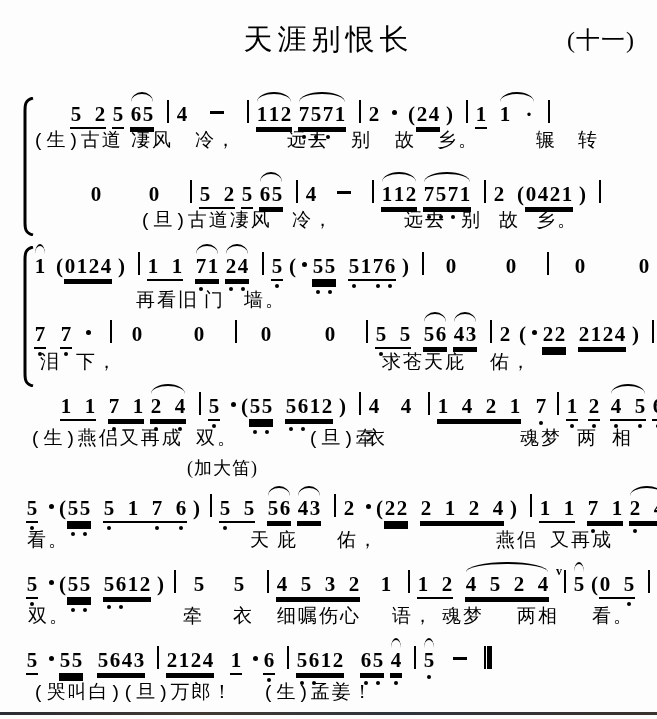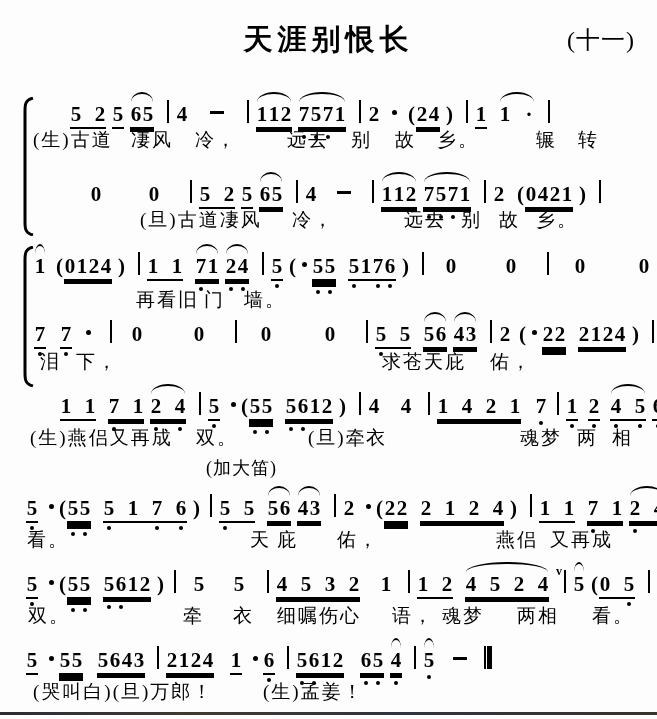--- a/index.html
+++ b/index.html
@@ -1,19 +1,19 @@
 <!DOCTYPE html>
 <html><head>
 <meta charset="utf-8">
 <style>
   html,body{margin:0;padding:0;background:#e8e8e8;}
   .page{position:relative;width:657px;height:719px;background:#fdfdfd;overflow:hidden;
         font-family:"Liberation Serif","DejaVu Serif",serif;color:#000;}
   .title{position:absolute;top:20px;left:0;width:100%;text-align:center;
-         font-size:29px;letter-spacing:5px;font-weight:700;}
+         font-size:29px;letter-spacing:5px;font-weight:400;}
   .tag{position:absolute;top:24px;right:22px;font-size:24px;letter-spacing:1px;}
   
   .mline{position:absolute;white-space:nowrap;height:42px;}
   .unit{display:inline-flex;position:relative;font-weight:bold;font-size:21px;
         margin-right:6px;padding-bottom:1px;vertical-align:baseline;--uo:2px;line-height:24px;}
   .u1{border-bottom:2px solid #000;--uo:5px;}
   .u2{border-bottom:2px solid #000;box-shadow:0 3px 0 #000;--uo:8px;}
   .u3{border-bottom:2px solid #000;box-shadow:0 3px 0 #000,0 6px 0 #000;--uo:11px;}
   .ch{display:inline-block;min-width:12px;text-align:center;position:relative;}
   .ch.dotb::after{content:"";position:absolute;left:50%;transform:translateX(-50%);
@@ -23,21 +23,21 @@
   .bar{display:inline-block;width:2px;height:23px;background:#000;margin:0 7px;vertical-align:baseline;transform:translateY(2px);}
   .endbar{display:inline-block;width:8px;height:23px;border-left:2px solid #000;border-right:5px solid #000;
         box-sizing:border-box;vertical-align:baseline;transform:translateY(2px);}
   .dashm{display:inline-block;width:14px;height:3px;background:#000;margin:0 7px;transform:translateY(-7px);}
   .dotm{display:inline-block;width:5px;height:5px;border-radius:50%;background:#000;margin:0 5px;transform:translateY(-6px);}
   .paren{font-size:21px;font-weight:bold;}
   .lp{margin-right:1px;} .rp{margin-left:0;margin-right:6px;}
   .breath{display:inline-block;font-size:12px;font-weight:bold;transform:translateY(-16px);margin-left:1px;}
   
   .lline{position:absolute;left:0;width:657px;height:26px;font-size:19px;}
-  .lyr{position:absolute;white-space:nowrap;letter-spacing:2px;}
+  .lyr{position:absolute;white-space:nowrap;letter-spacing:2px;font-family:Liberation Mono, monospace;}
   .inote{position:absolute;font-size:18px;letter-spacing:1px;}
   .bracket{position:absolute;left:21px;}
   .scanline{position:absolute;left:0;top:712px;width:657px;height:3px;
         background:linear-gradient(90deg,#2c2c34,#413a33 30%,#30343c 60%,#3a332e);}
 </style>
 </head>
 <body>
 
 <div class="page">
   <div class="title">天涯别恨长</div>
@@ -428,16 +428,16 @@
           <span class="ch dotb">4</span>
           <span class="arcm"></span>
         </span><span class="bar" style="margin-left: 6px;"></span><span class="unit u0">
           <span class="ch dotb">5</span>
           <span class="arcm"></span>
         </span><span class="dashm" style="margin-left: 12px;"></span><span class="endbar" style="margin-left: 10px;"></span></div>
       <div class="lline" style="top: 679px;">
         <span class="lyr" style="left: 33px;">(哭叫白)(旦)万郎！</span>
         <span class="lyr" style="left: 219px; margin-left: 44px;">(生)孟姜！</span>
       </div>
-      <span class="inote" style="left: 206px; top: 456px; position: absolute;">(加大笛)</span>
+      <span class="inote" style="left: 187px; top: 456px; position: absolute;">(加大笛)</span>
     </div>
   <div class="scanline"></div>
 </div>
 
 </body></html>

